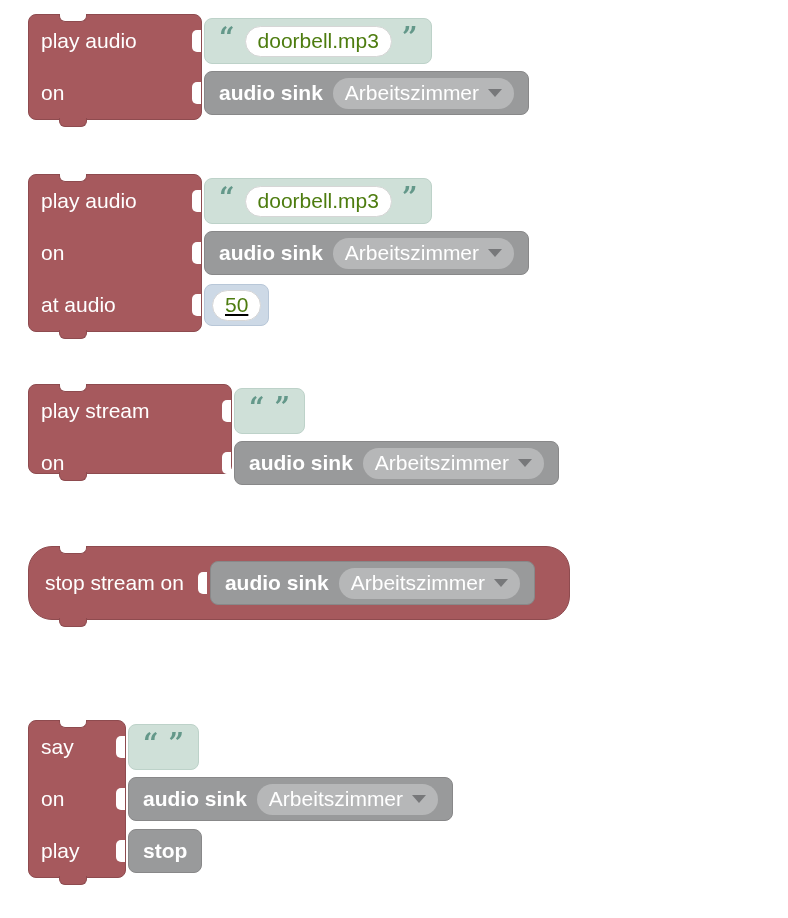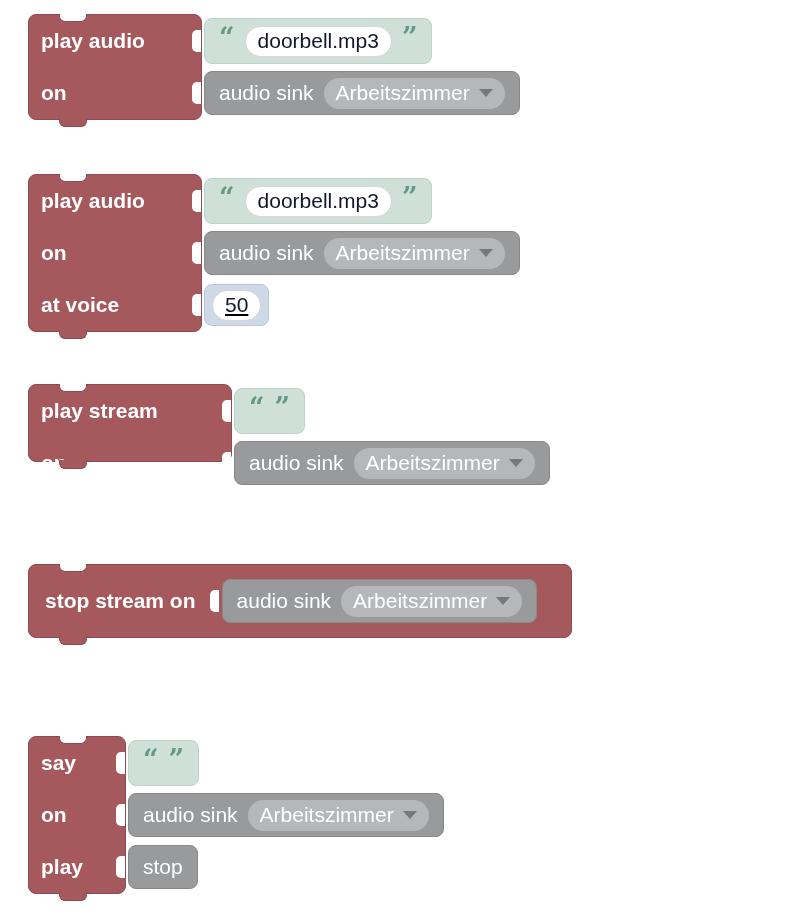--- a/index.html
+++ b/index.html
@@ -26,21 +26,21 @@
   .tab-bottom{
     position:absolute;bottom:-8px;left:30px;width:26px;height:8px;
     background:#a6595d;
     border:1px solid #8e4b4f;border-top:none;
     border-radius:0 0 6px 6px;
   }
   .mrow{
     height:52px;display:flex;align-items:center;
     padding-left:12px;position:relative;
   }
-  .mlabel{color:#ffffff;font-size:21px;white-space:nowrap;font-weight:bold;}
+  .mlabel{color:#ffffff;font-size:21px;white-space:nowrap;}
   .socket{
     position:absolute;right:0;top:50%;transform:translateY(-50%);
     width:9px;height:22px;background:#ffffff;
     border-radius:5px 0 0 5px;
   }
   .value{
     position:absolute;left:100%;margin-left:3px;top:50%;
     transform:translateY(-50%);
     display:flex;align-items:center;white-space:nowrap;
   }
@@ -52,30 +52,30 @@
     box-sizing:border-box;
   }
   .quote{
     font-family:"DejaVu Serif", serif;font-weight:bold;
     color:#64988a;font-size:27px;line-height:1;
     transform:translateY(-4px);
   }
   .field{
     background:#ffffff;border:1px solid #d6d6d6;border-radius:16px;
     height:31px;display:flex;align-items:center;justify-content:center;
-    padding:0 12px;font-size:21px;color:#0f172a;box-sizing:border-box;
+    padding:0 12px;font-size:21px;color:#4d7c0f;box-sizing:border-box;
   }
   .num{min-width:38px;}
 
   .gray-block{
     background:#999a9b;border:1px solid #888889;border-radius:8px;
     height:44px;display:flex;align-items:center;gap:10px;padding:0 14px;
     box-sizing:border-box;
   }
-  .gblabel{color:#ffffff;font-size:21px;white-space:nowrap;}
+  .gblabel{color:#ffffff;font-size:21px;white-space:nowrap;font-weight:bold;}
   .dropdown{
     background:#b6b7b8;border-radius:16px;height:31px;
     display:flex;align-items:center;gap:9px;padding:0 12px;
     color:#ffffff;font-size:21px;cursor:pointer;box-sizing:border-box;
   }
   .arrow{
     width:0;height:0;
     border-left:7px solid transparent;border-right:7px solid transparent;
     border-top:8px solid #77787a;
   }
@@ -96,23 +96,23 @@
     box-sizing:border-box;
   }
   .socket-inline{
     width:9px;height:22px;background:#ffffff;
     border-radius:5px 0 0 5px;margin-left:14px;margin-right:3px;
   }
 
   
   #b1{left:28px;top:14px;width:174px;height:106px;}
   #b2{left:28px;top:174px;width:174px;height:158px;}
-  #b3{left:28px;top:384px;width:204px;height:78px;}
-  #b4{left:28px;top:564px;}
-  #b5{left:28px;top:720px;width:98px;height:158px;margin-top:16px;}
+  #b3{left:28px;top:384px;width:204px;height:90px;}
+  #b4{left:28px;top:546px;border-radius:24px;}
+  #b5{left:28px;top:720px;width:98px;height:158px;}
 </style>
 </head>
 <body>
 
 <div id="b1" class="mblock">
   <div class="notch-top"></div>
   <div class="mrow">
     <span class="mlabel">play audio</span>
     <span class="socket"></span>
     <div class="value">
@@ -159,21 +159,21 @@
       <div class="gray-block">
         <span class="gblabel">audio sink</span>
         <div class="dropdown">
           <span>Arbeitszimmer</span>
           <span class="arrow"></span>
         </div>
       </div>
     </div>
   </div>
   <div class="mrow">
-    <span class="mlabel">at voice</span>
+    <span class="mlabel">at audio</span>
     <span class="socket"></span>
     <div class="value">
       <div class="number-block">
         <span class="field num">50</span>
       </div>
     </div>
   </div>
   <div class="tab-bottom"></div>
 </div>
 

